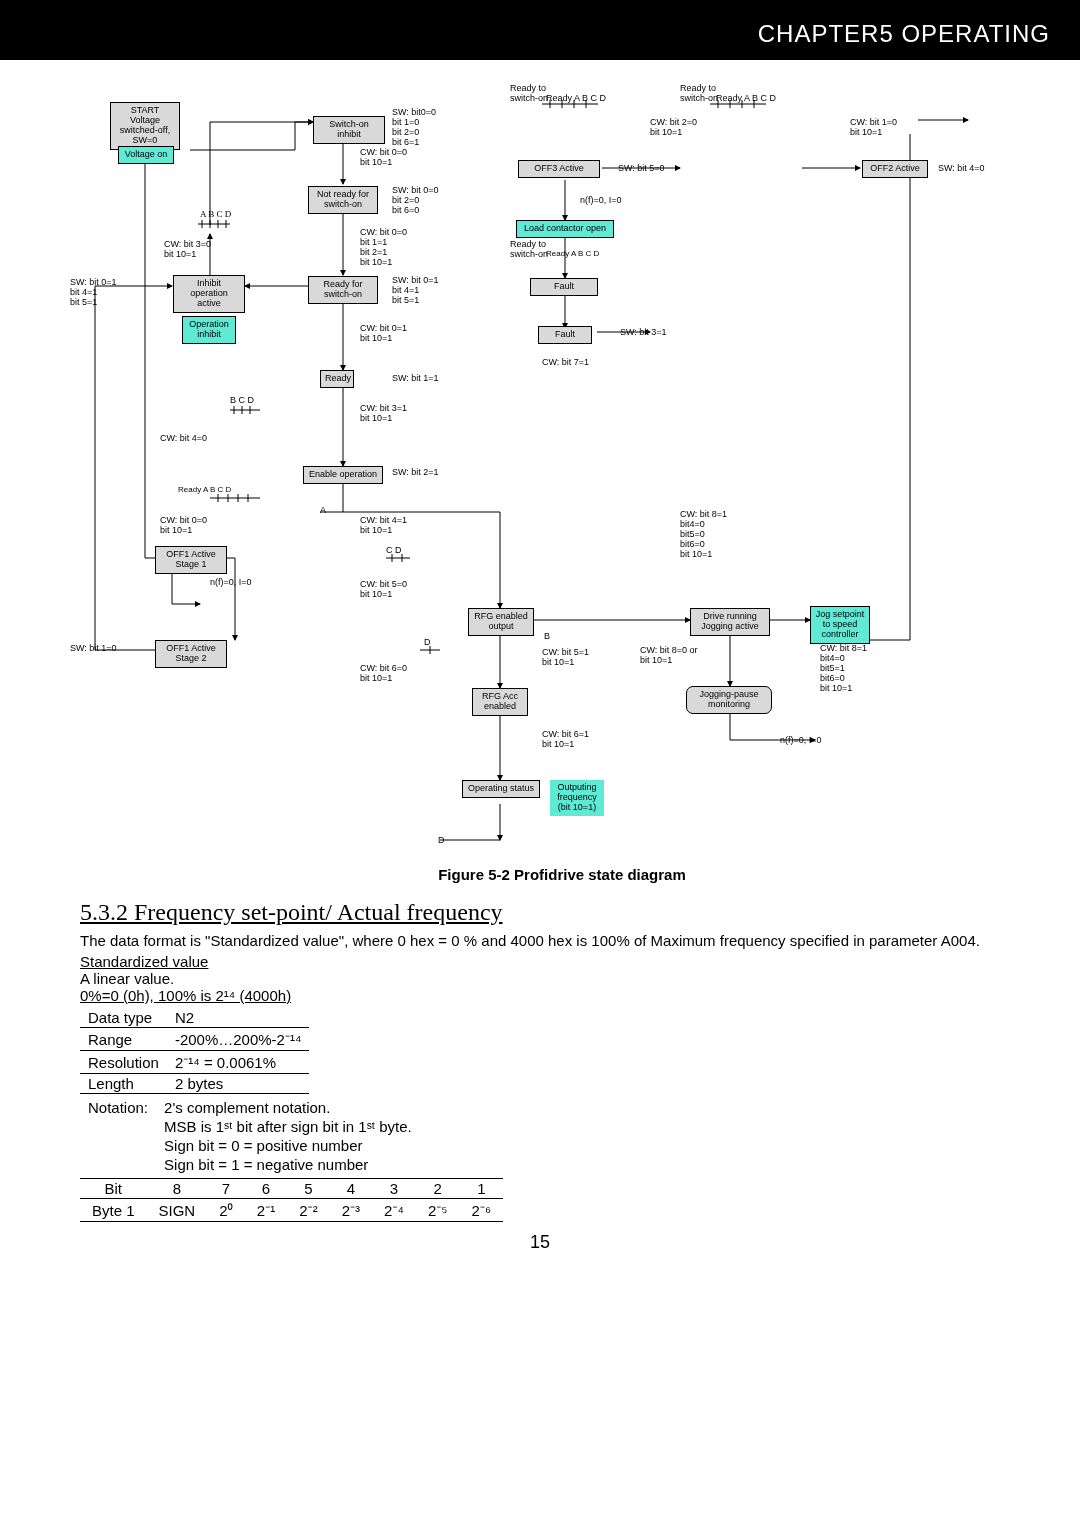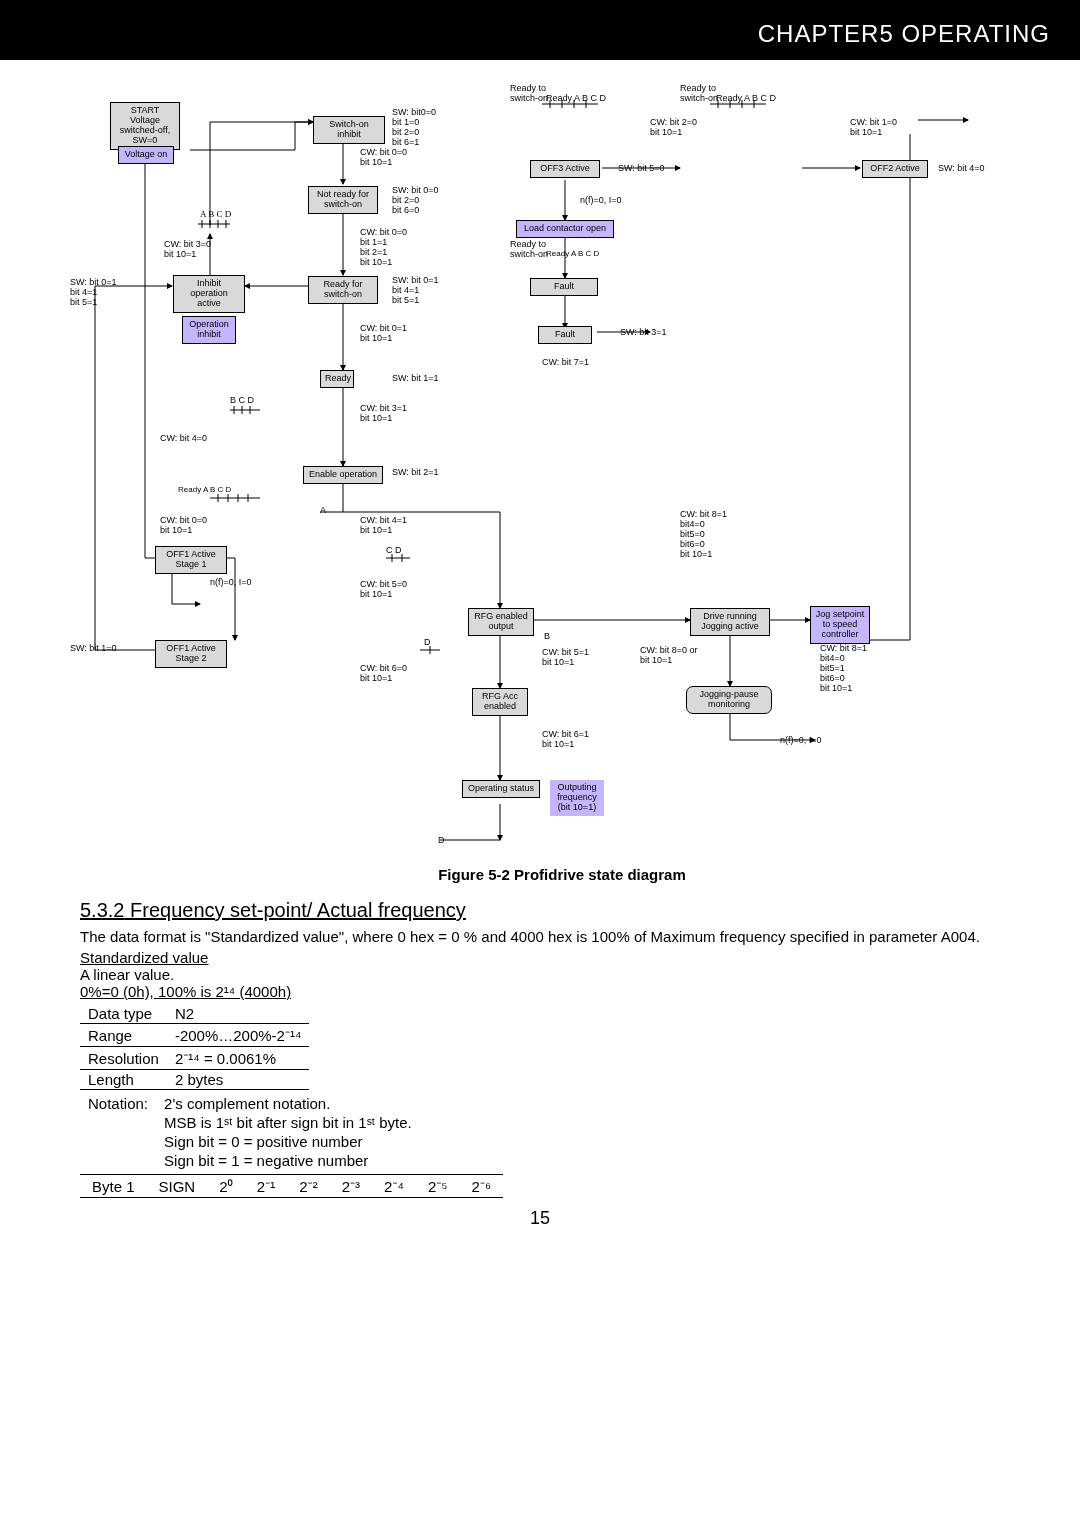--- a/index.html
+++ b/index.html
@@ -24,43 +24,44 @@
     position: relative;
   }
   .node {
     position: absolute;
     border: 1px solid #000;
     font-size: 9px;
     text-align: center;
     padding: 3px 4px;
     line-height: 1.1;
     box-sizing: border-box;
-    background: #c4b5fd;
+    background: #5eead4;
     display: flex;
     flex-direction: column;
     justify-content: center;
   }
   .grey { background: #d9d9d9; }
   .lbl {
     position: absolute;
     font-size: 9px;
     line-height: 1.1;
     white-space: nowrap;
   }
   .figure-caption {
     text-align: center;
     font-weight: bold;
     font-size: 15px;
     margin: 4px 0 16px;
     padding-left: 44px;
   }
   .section-title {
-    font-size: 20px;
+    font-size: 24px;
     margin: 10px 80px 6px;
     text-decoration: underline;
+    font-family: Liberation Serif, serif;
   }
   .body-text {
     font-size: 15px;
     margin: 4px 80px;
     text-align: justify;
   }
   .underline { text-decoration: underline; }
   table.spec {
     border-collapse: collapse;
     margin: 4px 80px;
@@ -203,21 +204,21 @@
   <div class="node grey" style="left:243px; top:386px; width:80px;">Enable operation</div>
 
   <div class="node grey" style="left:95px; top:466px; width:72px;">OFF1 Active<br>Stage 1</div>
   <div class="node grey" style="left:95px; top:560px; width:72px;">OFF1 Active<br>Stage 2</div>
 
   <div class="node grey" style="left:408px; top:528px; width:66px;">RFG enabled<br>output</div>
   <div class="node grey" style="left:412px; top:608px; width:56px;">RFG Acc<br>enabled</div>
   <div class="node grey" style="left:402px; top:700px; width:78px;">Operating status</div>
   <div class="node" style="left:490px; top:700px; width:54px; border:none;">Outputing<br>frequency<br>(bit 10=1)</div>
 
-  <div class="node grey" style="left:470px; top:80px; width:70px;">OFF3 Active</div>
+  <div class="node grey" style="left:458px; top:80px; width:82px;">OFF3 Active</div>
   <div class="node" style="left:456px; top:140px; width:98px;">Load contactor open</div>
   <div class="node grey" style="left:470px; top:198px; width:68px;">Fault</div>
   <div class="node grey" style="left:478px; top:246px; width:54px;">Fault</div>
   <div class="node grey" style="left:630px; top:528px; width:80px;">Drive running<br>Jogging active</div>
   <div class="node grey" style="left:626px; top:606px; width:86px;border-radius:7px;">Jogging-pause<br>monitoring</div>
   <div class="node" style="left:750px; top:526px; width:60px;">Jog setpoint<br>to speed<br>controller</div>
   <div class="node grey" style="left:802px; top:80px; width:66px;">OFF2 Active</div>
 
   <div class="lbl" style="left:332px; top:28px;">SW: bit0=0<br>bit 1=0<br>bit 2=0<br>bit 6=1</div>
   <div class="lbl" style="left:300px; top:68px;">CW: bit 0=0<br>bit 10=1</div>
@@ -316,20 +317,31 @@
       </tr>
   <tr>
         <td style="border:none"></td>
         <td style="border:none">Sign bit = 1 = negative number</td>
       </tr>
 </tbody>
   </table>
 
 <table class="bits">
   <tbody>
+      <tr>
+    <td>Bit</td>
+    <td>8</td>
+    <td>7</td>
+    <td>6</td>
+    <td>5</td>
+    <td>4</td>
+    <td>3</td>
+    <td>2</td>
+    <td>1</td>
+  </tr>
   <tr>
     <td>Byte 1</td>
     <td>SIGN</td>
     <td>2⁰</td>
     <td>2⁻¹</td>
     <td>2⁻²</td>
     <td>2⁻³</td>
     <td>2⁻⁴</td>
     <td>2⁻⁵</td>
     <td>2⁻⁶</td>

